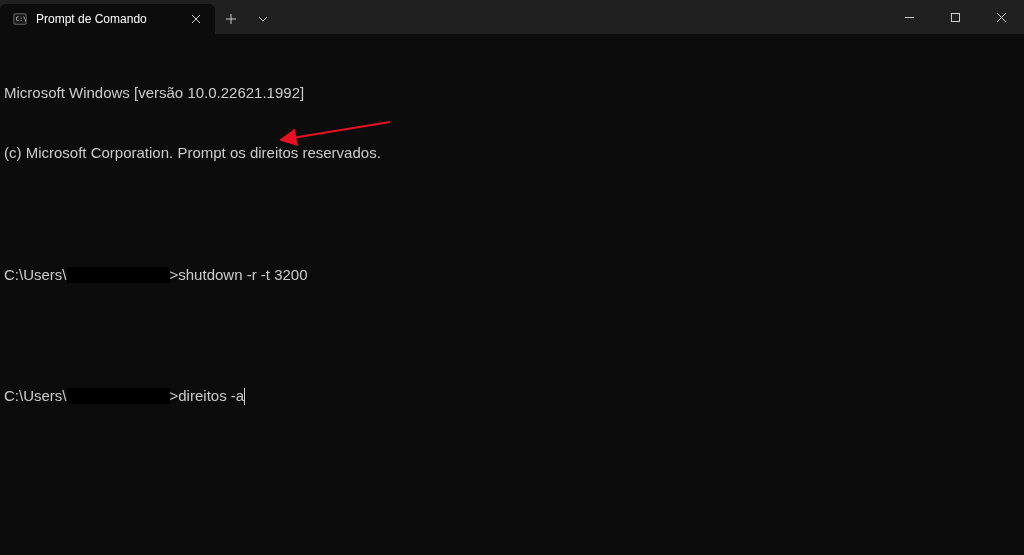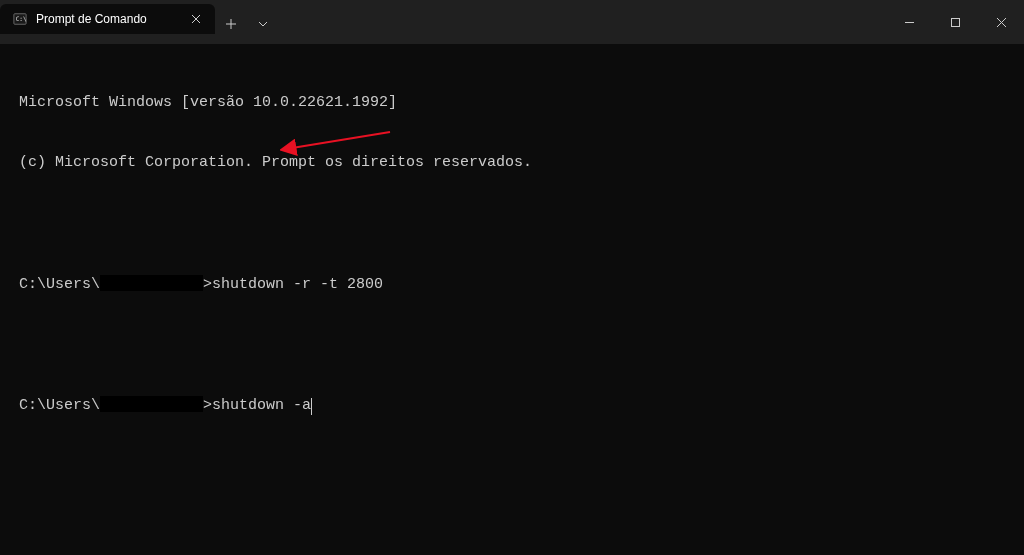--- a/index.html
+++ b/index.html
@@ -11,21 +11,21 @@
     body {
       width: 1024px;
       height: 555px;
       background: #0c0c0c;
       font-family: "Segoe UI", Arial, sans-serif;
       overflow: hidden;
       position: relative;
     }
 
     .title-bar {
-      height: 44px;
+      height: 34px;
       background: #202020;
       display: flex;
       align-items: stretch;
       justify-content: space-between;
       user-select: none;
       gap: 37px;
     }
 
     .title-left {
       display: flex;
@@ -105,22 +105,22 @@
     .win-btn {
       width: 46px;
       display: flex;
       align-items: center;
       justify-content: center;
       color: #cccccc;
       cursor: pointer;
     }
 
     .terminal-content {
-      padding: 8px 19px;
-      font-family: Liberation Mono, monospace;
+      padding: 8px 4px;
+      font-family: Liberation Sans, sans-serif;
       font-size: 15px;
       color: #cccccc;
       line-height: 1.35;
       white-space: pre;
       position: relative;
     }
 
     .terminal-line {
       white-space: pre;
     }
@@ -203,23 +203,23 @@
         <line x1="10" y1="1" x2="1" y2="10" stroke="currentColor" stroke-width="1"></line>
       </svg>
     </div>
   </div>
 </div>
 
 <div class="terminal-content">
   <div class="terminal-line">Microsoft Windows [versão 10.0.22621.1992]</div>
   <div class="terminal-line">(c) Microsoft Corporation. Prompt os direitos reservados.</div>
   <div class="blank-line"></div>
-  <div class="terminal-line"><span>C:\Users\</span><span class="redacted"></span><span>&gt;</span><span>shutdown -r -t 2800</span></div>
+  <div class="terminal-line"><span>C:\Users\</span><span class="redacted"></span><span>&gt;</span><span>shutdown -r -t 3200</span></div>
   <div class="blank-line"></div>
-  <div class="terminal-line"><span>C:\Users\</span><span class="redacted"></span><span>&gt;</span><span>shutdown -a</span><span class="cursor"></span></div>
+  <div class="terminal-line"><span>C:\Users\</span><span class="redacted"></span><span>&gt;</span><span>direitos -a</span><span class="cursor"></span></div>
 
   <svg class="annotation-arrow" style="left:280px; top:84px;" width="120" height="30">
     <defs>
       <marker id="arrowhead" markerWidth="8" markerHeight="8" refX="2" refY="4" orient="auto">
         <polygon points="0 0, 8 4, 0 8" fill="#e81123"></polygon>
       </marker>
     </defs>
     <line x1="110" y1="4" x2="12" y2="20" stroke="#e81123" stroke-width="2.2" marker-end="url(#arrowhead)"></line>
   </svg>
 </div>

